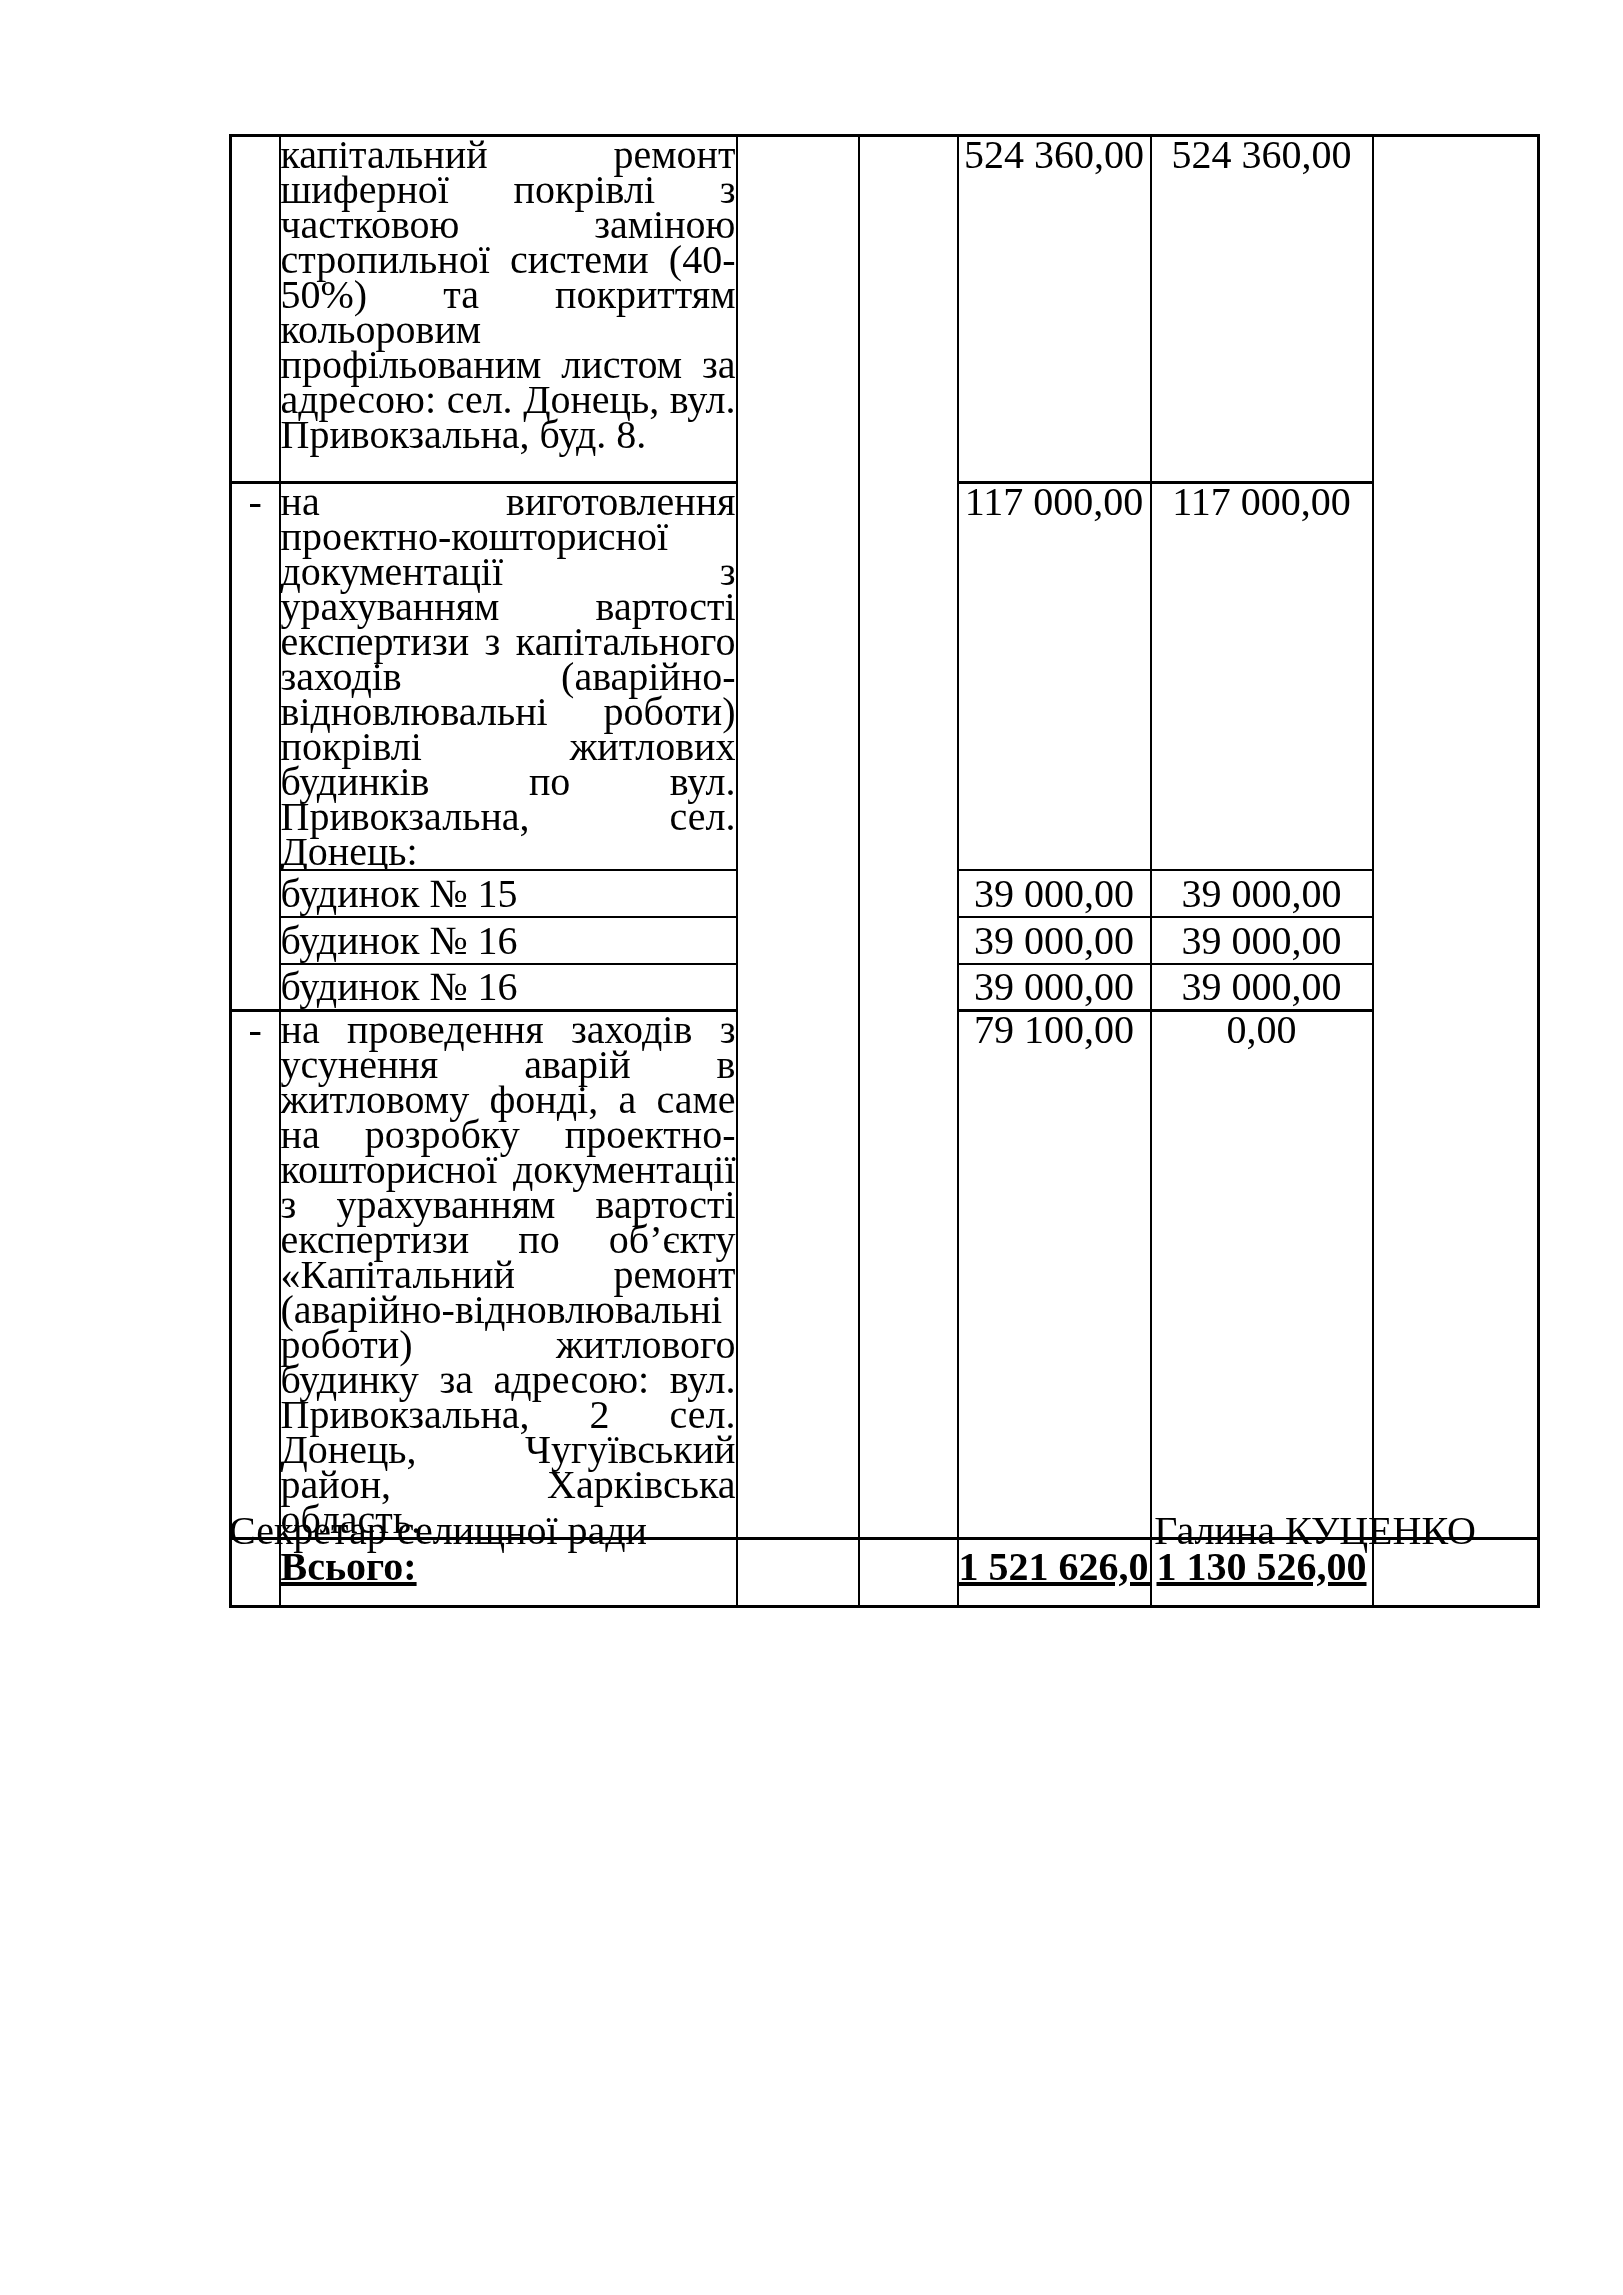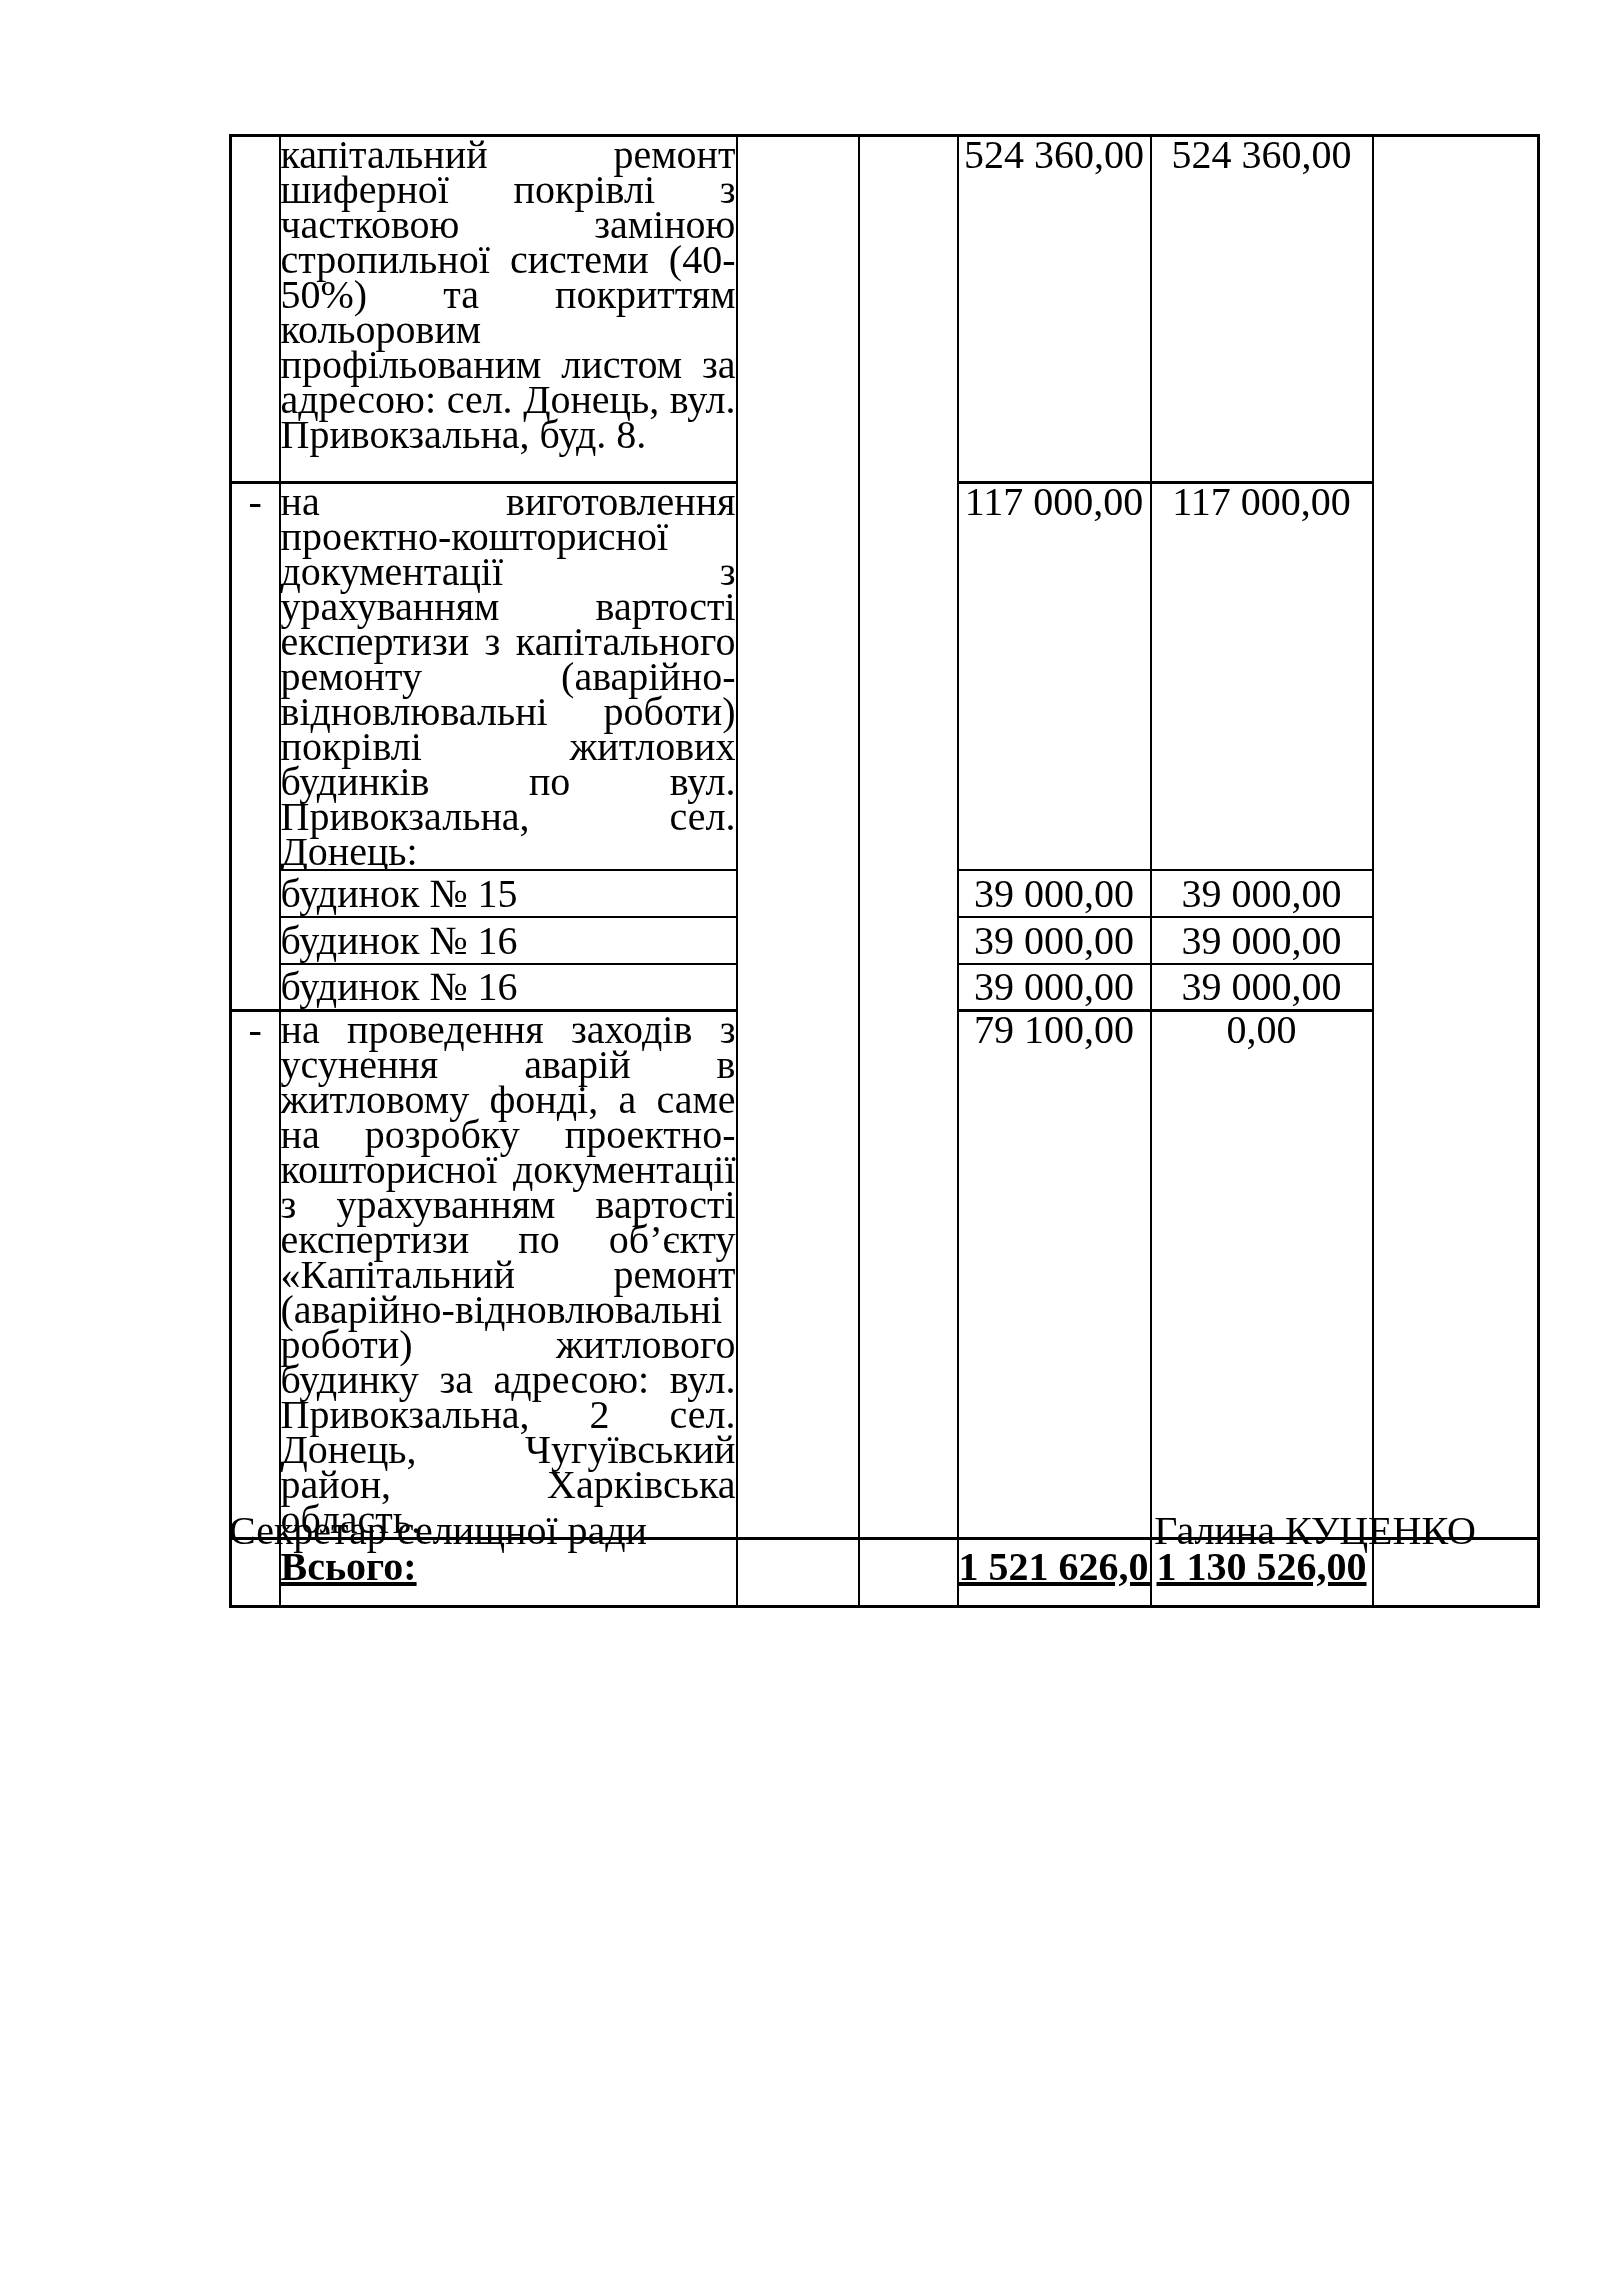--- a/index.html
+++ b/index.html
@@ -85,21 +85,21 @@
       <td class="desc-cell">капітальний ремонт шиферної покрівлі з частковою заміною стропильної системи (40-50%) та покриттям кольоровим профільованим листом за адресою: сел. Донець, вул. Привокзальна, буд. 8.</td>
       <td rowspan="6"></td>
       <td rowspan="6"></td>
       <td class="num-cell">524 360,00</td>
       <td class="num-cell">524 360,00</td>
       <td rowspan="6"></td>
     </tr>
 
     <tr class="thick-top" style="height:285px">
       <td class="marker-cell" rowspan="4">-</td>
-      <td class="desc-cell">на виготовлення проектно-кошторисної документації з урахуванням вартості експертизи з капітального ремонту (аварійно-відновлювальні роботи) покрівлі житлових будинків по вул. Привокзальна, сел. Донець:</td>
+      <td class="desc-cell">на виготовлення проектно-кошторисної документації з урахуванням вартості експертизи з капітального заходів (аварійно-відновлювальні роботи) покрівлі житлових будинків по вул. Привокзальна, сел. Донець:</td>
       <td class="num-cell">117 000,00</td>
       <td class="num-cell">117 000,00</td>
     </tr>
 
     <tr class="house-row" style="height:47px">
       <td class="desc-cell">будинок № 15</td>
       <td class="num-cell">39 000,00</td>
       <td class="num-cell">39 000,00</td>
     </tr>
 

